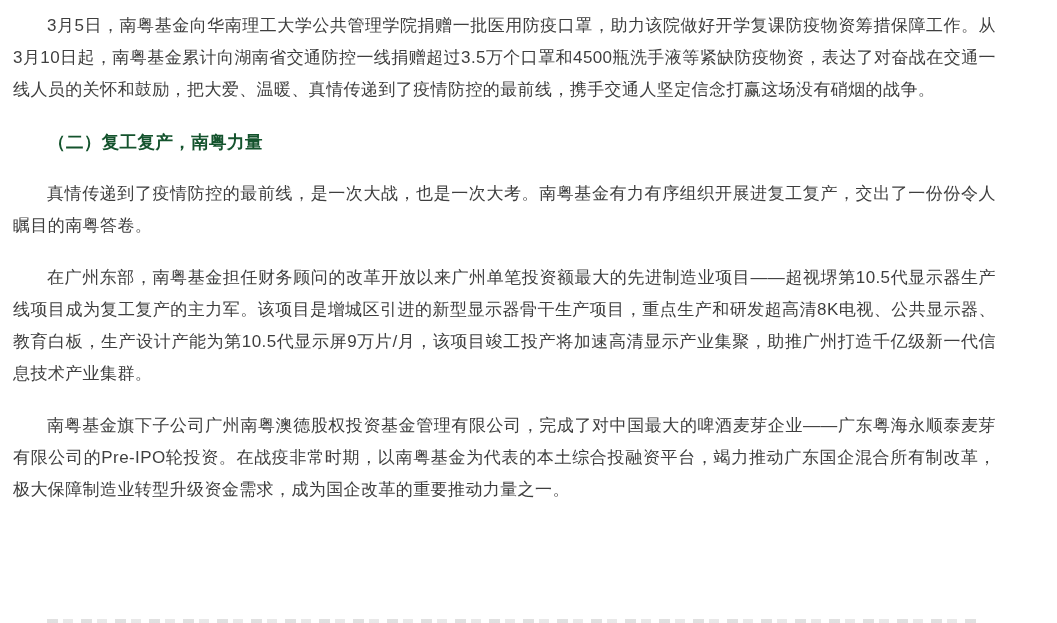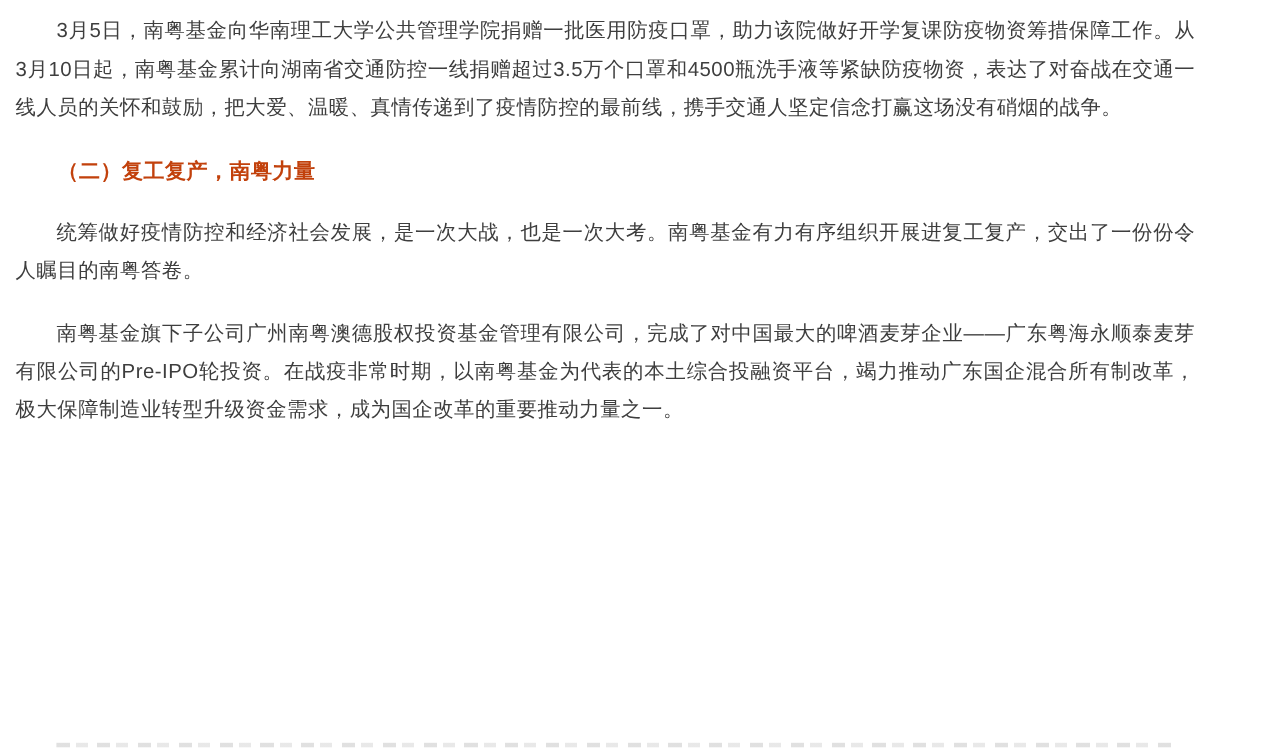--- a/index.html
+++ b/index.html
@@ -26,21 +26,21 @@
   }
   .article p {
     margin: 0 16px 20px 0;
     text-indent: 2em;
   }
   .article h2 {
     margin: 0 0 20px 0;
     font-size: 17.5px;
     line-height: 32px;
     font-weight: bold;
-    color: #c2410c;
+    color: #14532d;
     text-indent: 2em;
   }
   
   .clipped-line {
     position: absolute;
     left: 47px;
     top: 619px;
     width: 930px;
     height: 4px;
     background: repeating-linear-gradient(
@@ -54,20 +54,21 @@
   }
 </style>
 </head>
 <body>
 
 <div class="article">
   <p>3月5日，南粤基金向华南理工大学公共管理学院捐赠一批医用防疫口罩，助力该院做好开学复课防疫物资筹措保障工作。从3月10日起，南粤基金累计向湖南省交通防控一线捐赠超过3.5万个口罩和4500瓶洗手液等紧缺防疫物资，表达了对奋战在交通一线人员的关怀和鼓励，把大爱、温暖、真情传递到了疫情防控的最前线，携手交通人坚定信念打赢这场没有硝烟的战争。</p>
 
   <h2>（二）复工复产，南粤力量</h2>
 
-  <p>统筹做好疫情防控和经济社会发展，是一次大战，也是一次大考。南粤基金有力有序组织开展进复工复产，交出了一份份令人瞩目的南粤答卷。</p>
+  <p>真情传递到了疫情防控的最前线，是一次大战，也是一次大考。南粤基金有力有序组织开展进复工复产，交出了一份份令人瞩目的南粤答卷。</p>
 
+  <p>在广州东部，南粤基金担任财务顾问的改革开放以来广州单笔投资额最大的先进制造业项目——超视堺第10.5代显示器生产线项目成为复工复产的主力军。该项目是增城区引进的新型显示器骨干生产项目，重点生产和研发超高清8K电视、公共显示器、教育白板，生产设计产能为第10.5代显示屏9万片/月，该项目竣工投产将加速高清显示产业集聚，助推广州打造千亿级新一代信息技术产业集群。</p>
 
 
   <p>南粤基金旗下子公司广州南粤澳德股权投资基金管理有限公司，完成了对中国最大的啤酒麦芽企业——广东粤海永顺泰麦芽有限公司的Pre-IPO轮投资。在战疫非常时期，以南粤基金为代表的本土综合投融资平台，竭力推动广东国企混合所有制改革，极大保障制造业转型升级资金需求，成为国企改革的重要推动力量之一。</p>
 </div>
 
 <div class="clipped-line"></div>
 
 </body></html>

